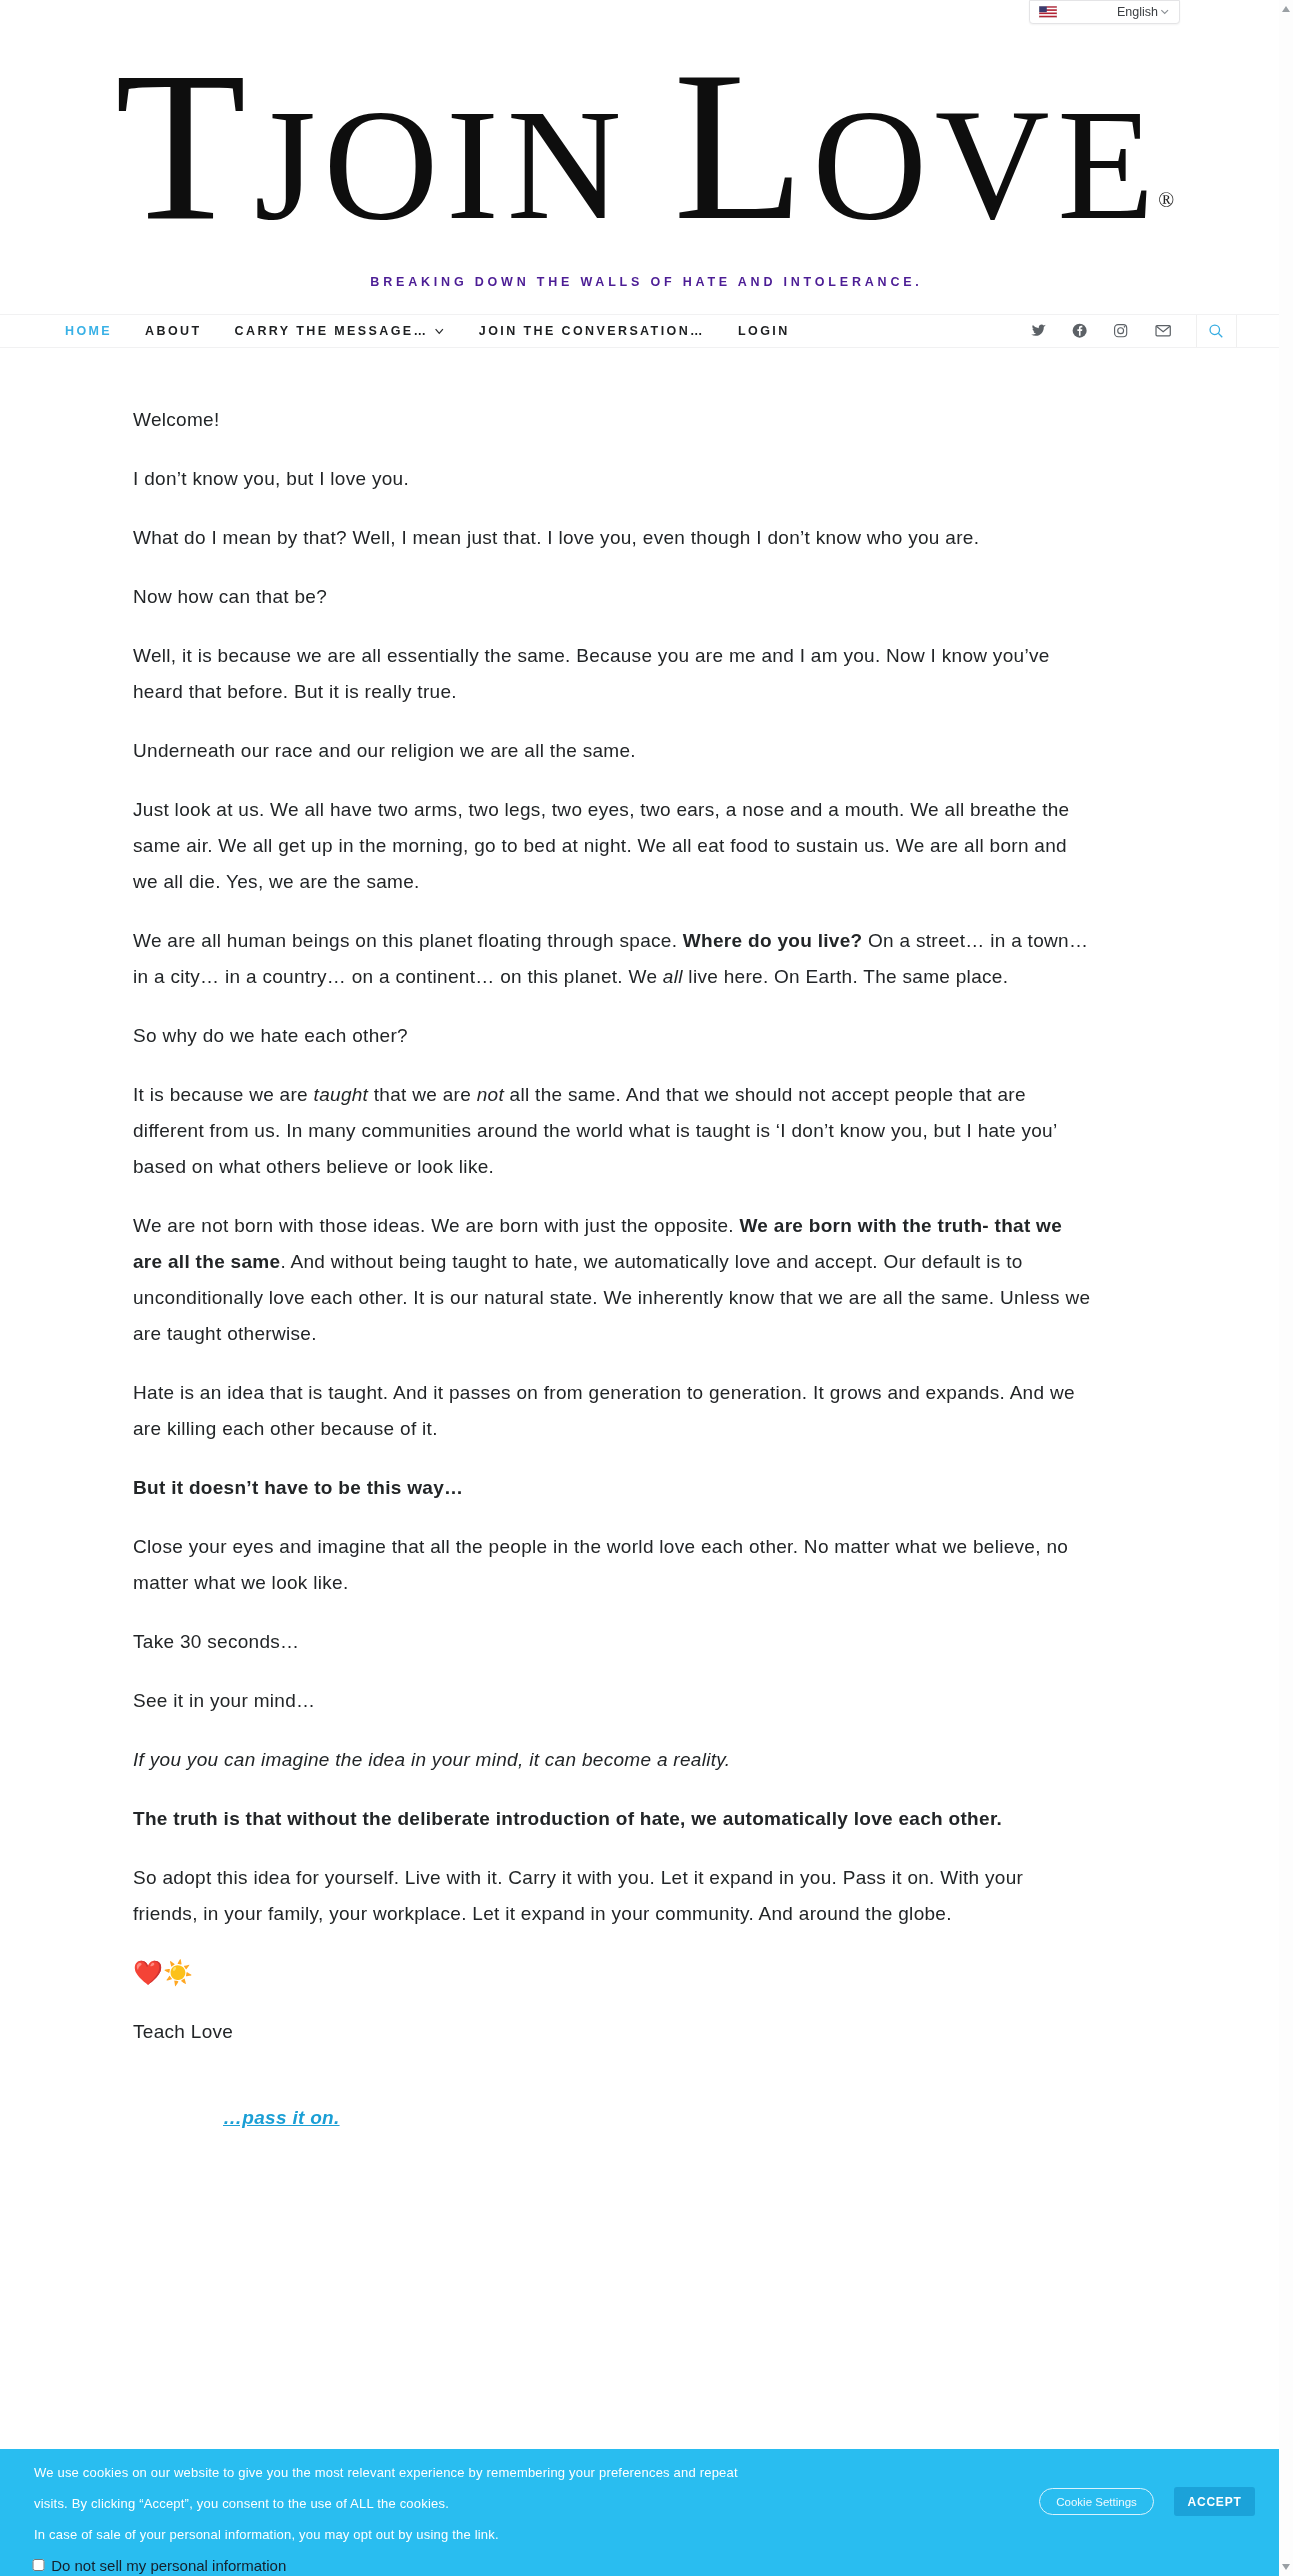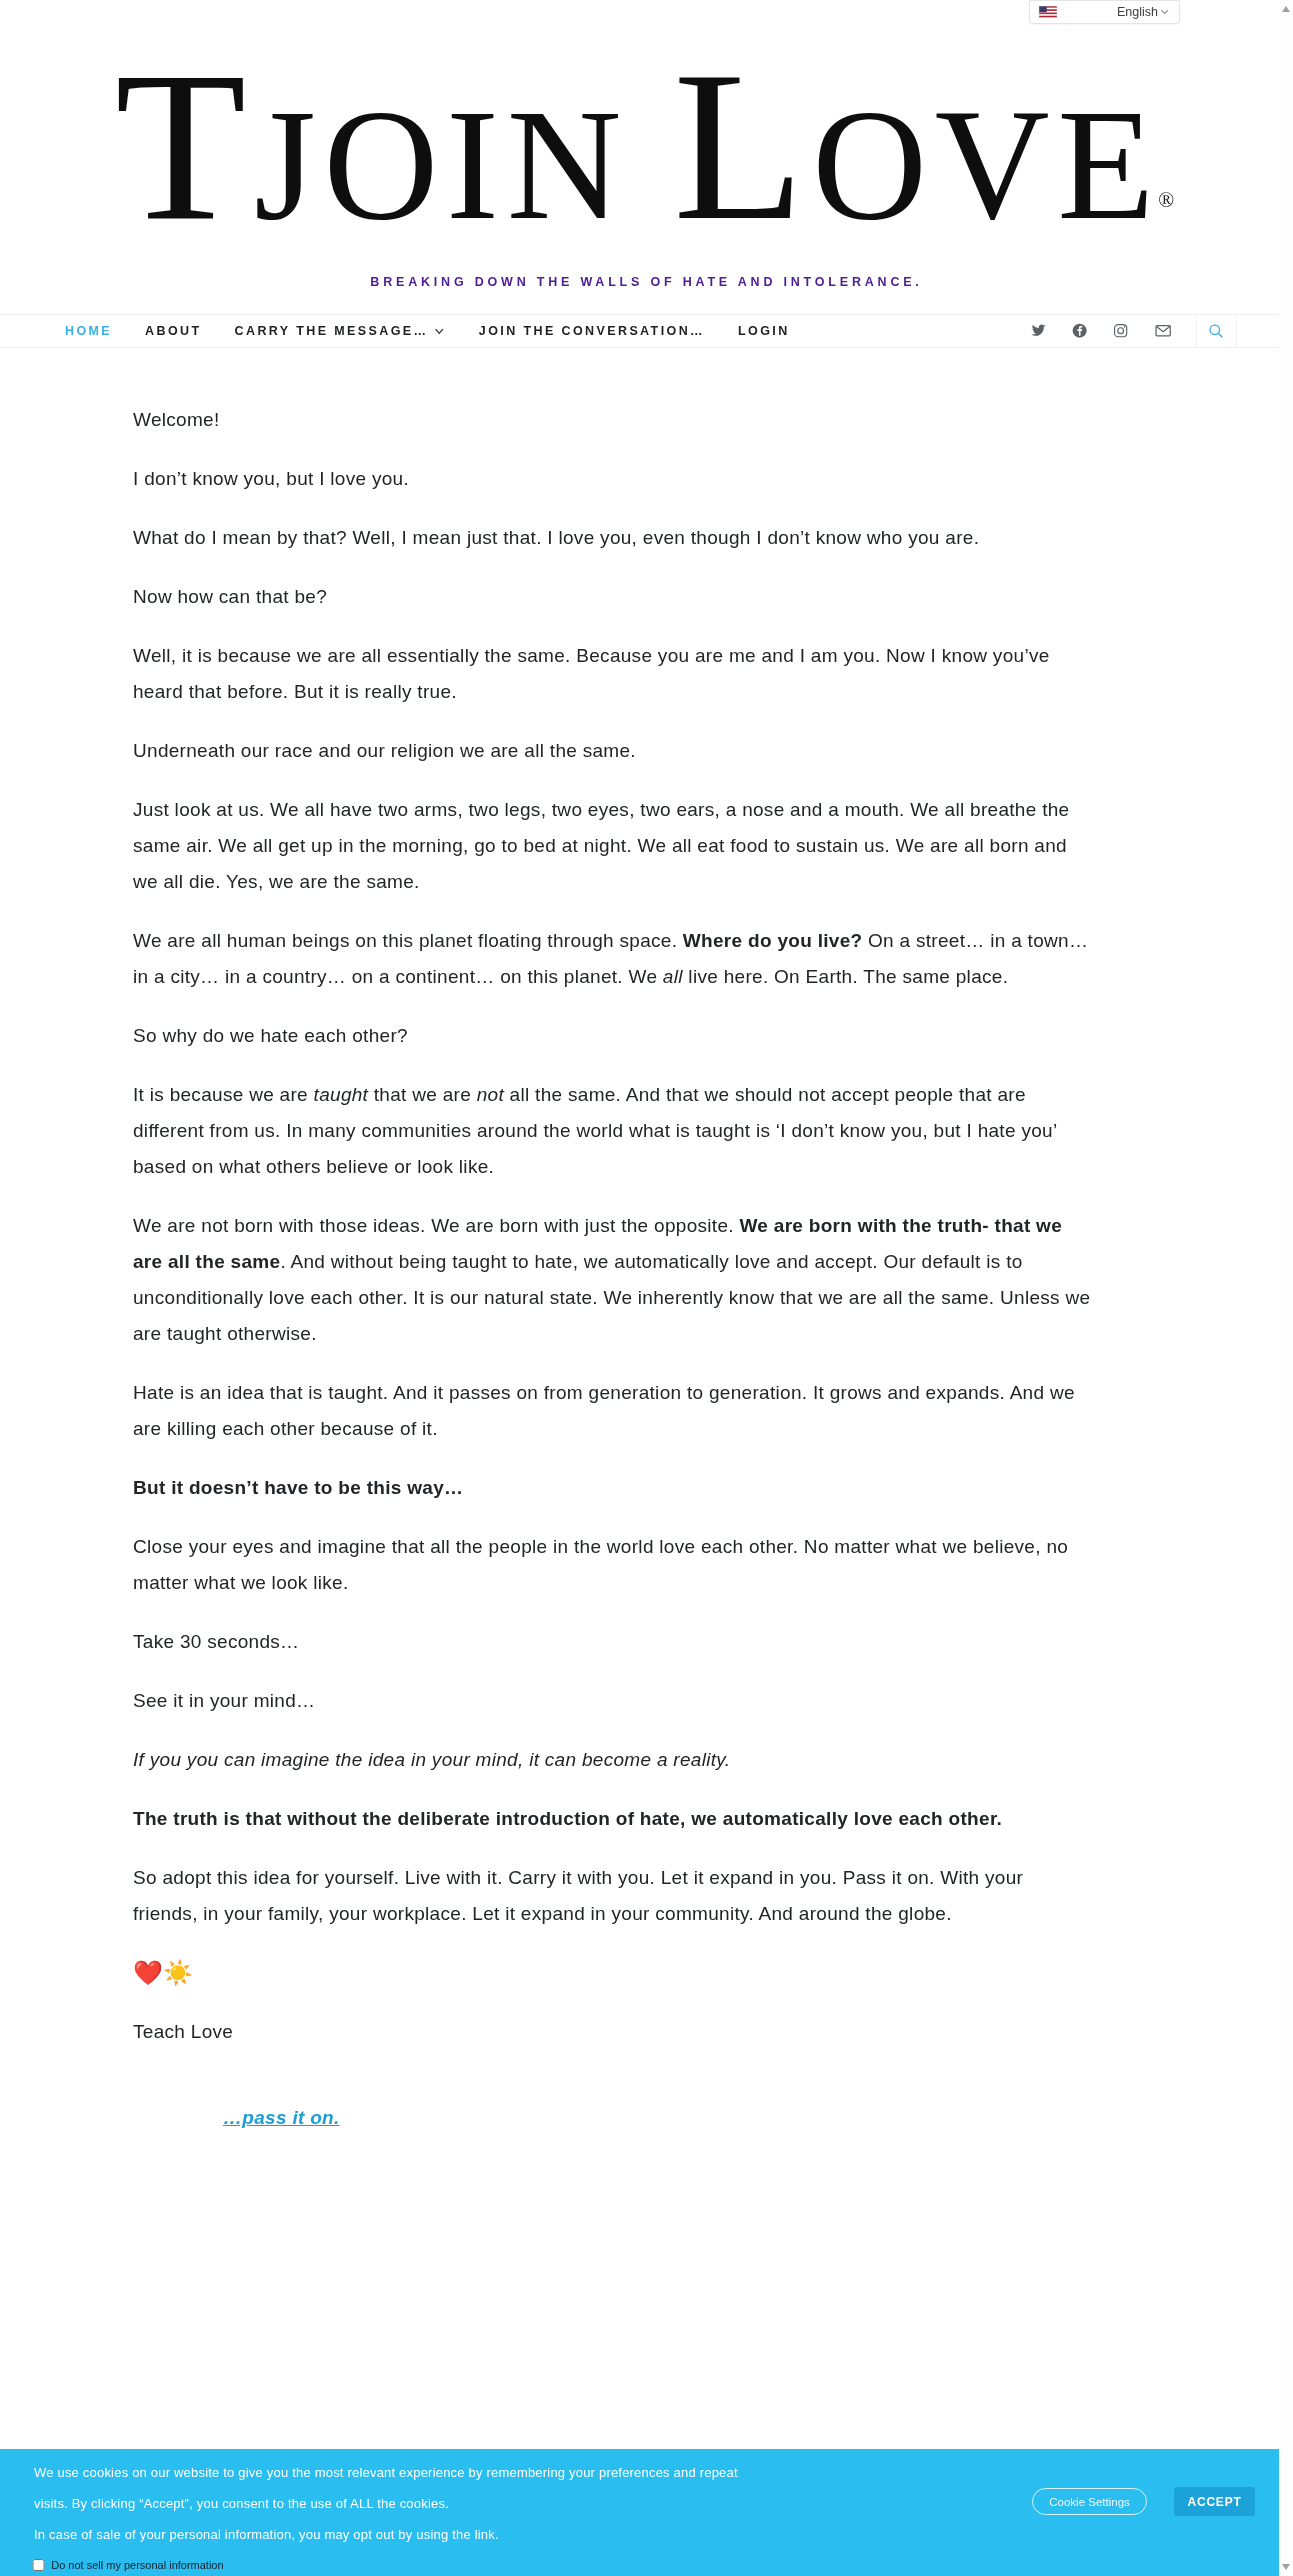--- a/index.html
+++ b/index.html
@@ -135,24 +135,24 @@
     font-size:13px;
     line-height:31px;
     letter-spacing:0.2px;
   }
   .dns-row {
     display:flex; align-items:center; gap:6.7px;
     margin:0 0 0 24px; height:31px;
     cursor:pointer;
   }
   .dns-row input { width:12.5px; height:12.5px; cursor:pointer; }
-  .dns-row span { font-size:11px; color:#14202c; }
+  .dns-row span { font-size:15px; color:#14202c; }
   .cookie-buttons {
     position:absolute; top:38px; right:24px;
-    display:flex; align-items:center; gap:27px;
+    display:flex; align-items:center; gap:20px;
   }
   .btn-settings {
     background:transparent;
     border:1px solid #d8f2fd;
     color:#eefaff;
     font-size:11.5px;
     padding:6.7px 16.3px;
     border-radius:14.4px;
     cursor:pointer;
     font-family:"Liberation Sans", sans-serif;

